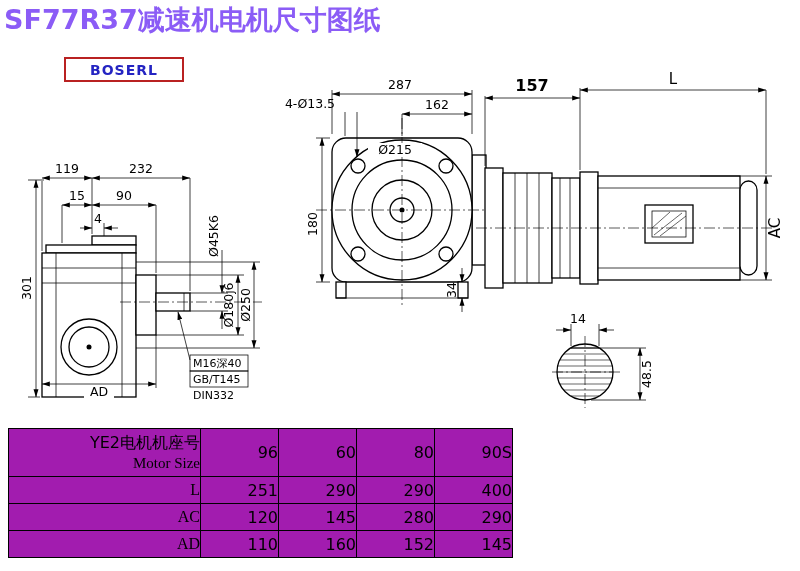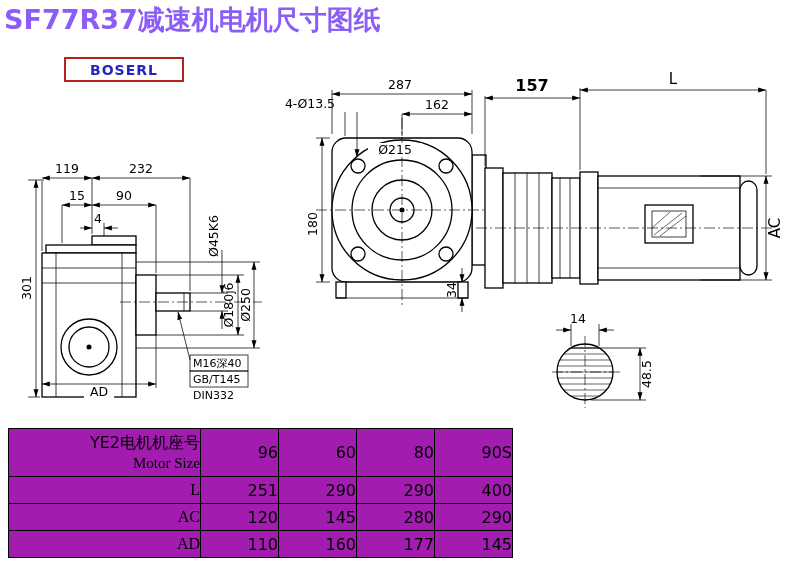--- a/index.html
+++ b/index.html
@@ -247,19 +247,19 @@
         <td class="c0 mono">AC</td>
         <td class="cv">120</td>
         <td class="cv">145</td>
         <td class="cv">280</td>
         <td class="cv">290</td>
       </tr>
       <tr class="rw">
         <td class="c0 mono">AD</td>
         <td class="cv">110</td>
         <td class="cv">160</td>
-        <td class="cv">177</td>
+        <td class="cv">152</td>
         <td class="cv">145</td>
       </tr>
     </tbody>
   </table>
 
 </div>
 
 </body></html>

